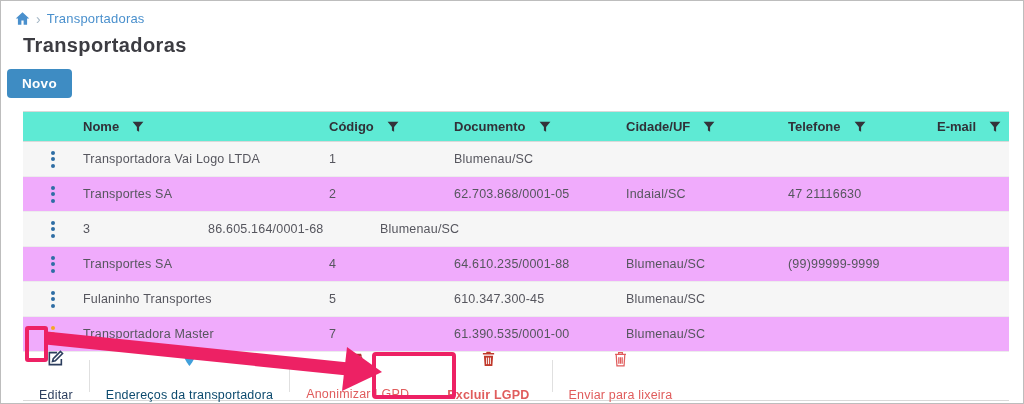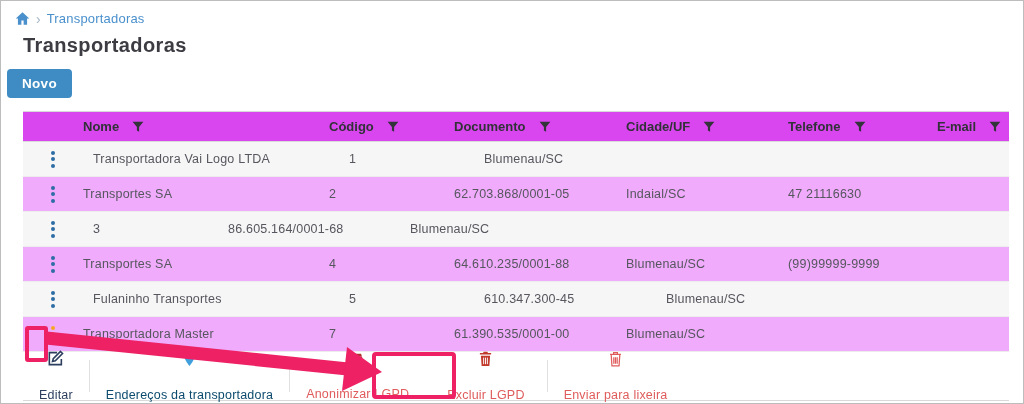--- a/index.html
+++ b/index.html
@@ -20,28 +20,28 @@
     position:absolute; left:6px; top:68px; background:#3e8cc3; color:#fff;
     border:none; border-radius:4px; font-size:13.5px; font-weight:600;
     padding:7px 15px; letter-spacing:.3px; cursor:pointer;
     font-family:"Liberation Sans",sans-serif;
   }
   
   .grid { position:absolute; left:22px; top:110px; width:986px; }
   .thead {
     display:flex; align-items:center; height:31px;
     border-top:1px solid #d9d9d9; border-bottom:1px solid #d9d9d9;
-    font-size:13px; font-weight:700; color:#313138; background:#d946ef;
+    font-size:13px; font-weight:700; color:#313138; background:#5eead4;
   }
   .trow {
     display:flex; align-items:center; height:35px;
     font-size:12.5px; color:#56565e; border-bottom:1px solid #ececec;
     background:#f0abfc; letter-spacing:.2px;
   }
-  .trow.alt { background:#f6f6f6;gap:10px; }
+  .trow.alt { background:#f6f6f6; }
   .c0 { width:60px; display:flex; justify-content:center; }
   .c1 { width:246px; }
   .c2 { width:125px; }
   .c3 { width:172px; }
   .c4 { width:162px; }
   .c5 { width:148px; }
   .c6 { flex:1; display:flex; justify-content:flex-end; padding-right:8px; }
   .hcell { display:flex; align-items:center; gap:13px; }
   .funnel { display:flex; align-items:center; cursor:pointer; }
   
@@ -286,21 +286,21 @@
 
     <div class="action a-red">
       <span>
         <svg width="15" height="15" viewBox="0 0 16 16">
             <path d="M3 6.5h10v1.6H3zM4.2 3h7.6l1 3H3.2zM4.9 9.4a2 2 0 1 0 .02 0zM11.1 9.4a2 2 0 1 0 .02 0z" fill="#b03030"></path>
           </svg>
       </span>
       <span class="lbl">Anonimizar LGPD</span>
     </div>
 
-    <div class="action a-red" style="padding:0 22px;">
+    <div class="action a-red" style="padding:0 22px;font-weight:bold;">
       <span>
         <svg width="15" height="16" viewBox="0 0 16 17">
             <path d="M6 .8h4l.6 1.2H14v1.6H2V2h3.4zM3.1 5h9.8l-.8 11H3.9z" fill="#c0392b"></path>
             <path d="M6 7v7M8 7v7M10 7v7" stroke="#fff" stroke-width="1"></path>
           </svg>
       </span>
       <span class="lbl">Excluir LGPD</span>
     </div>
 
     <div class="sep"></div>

